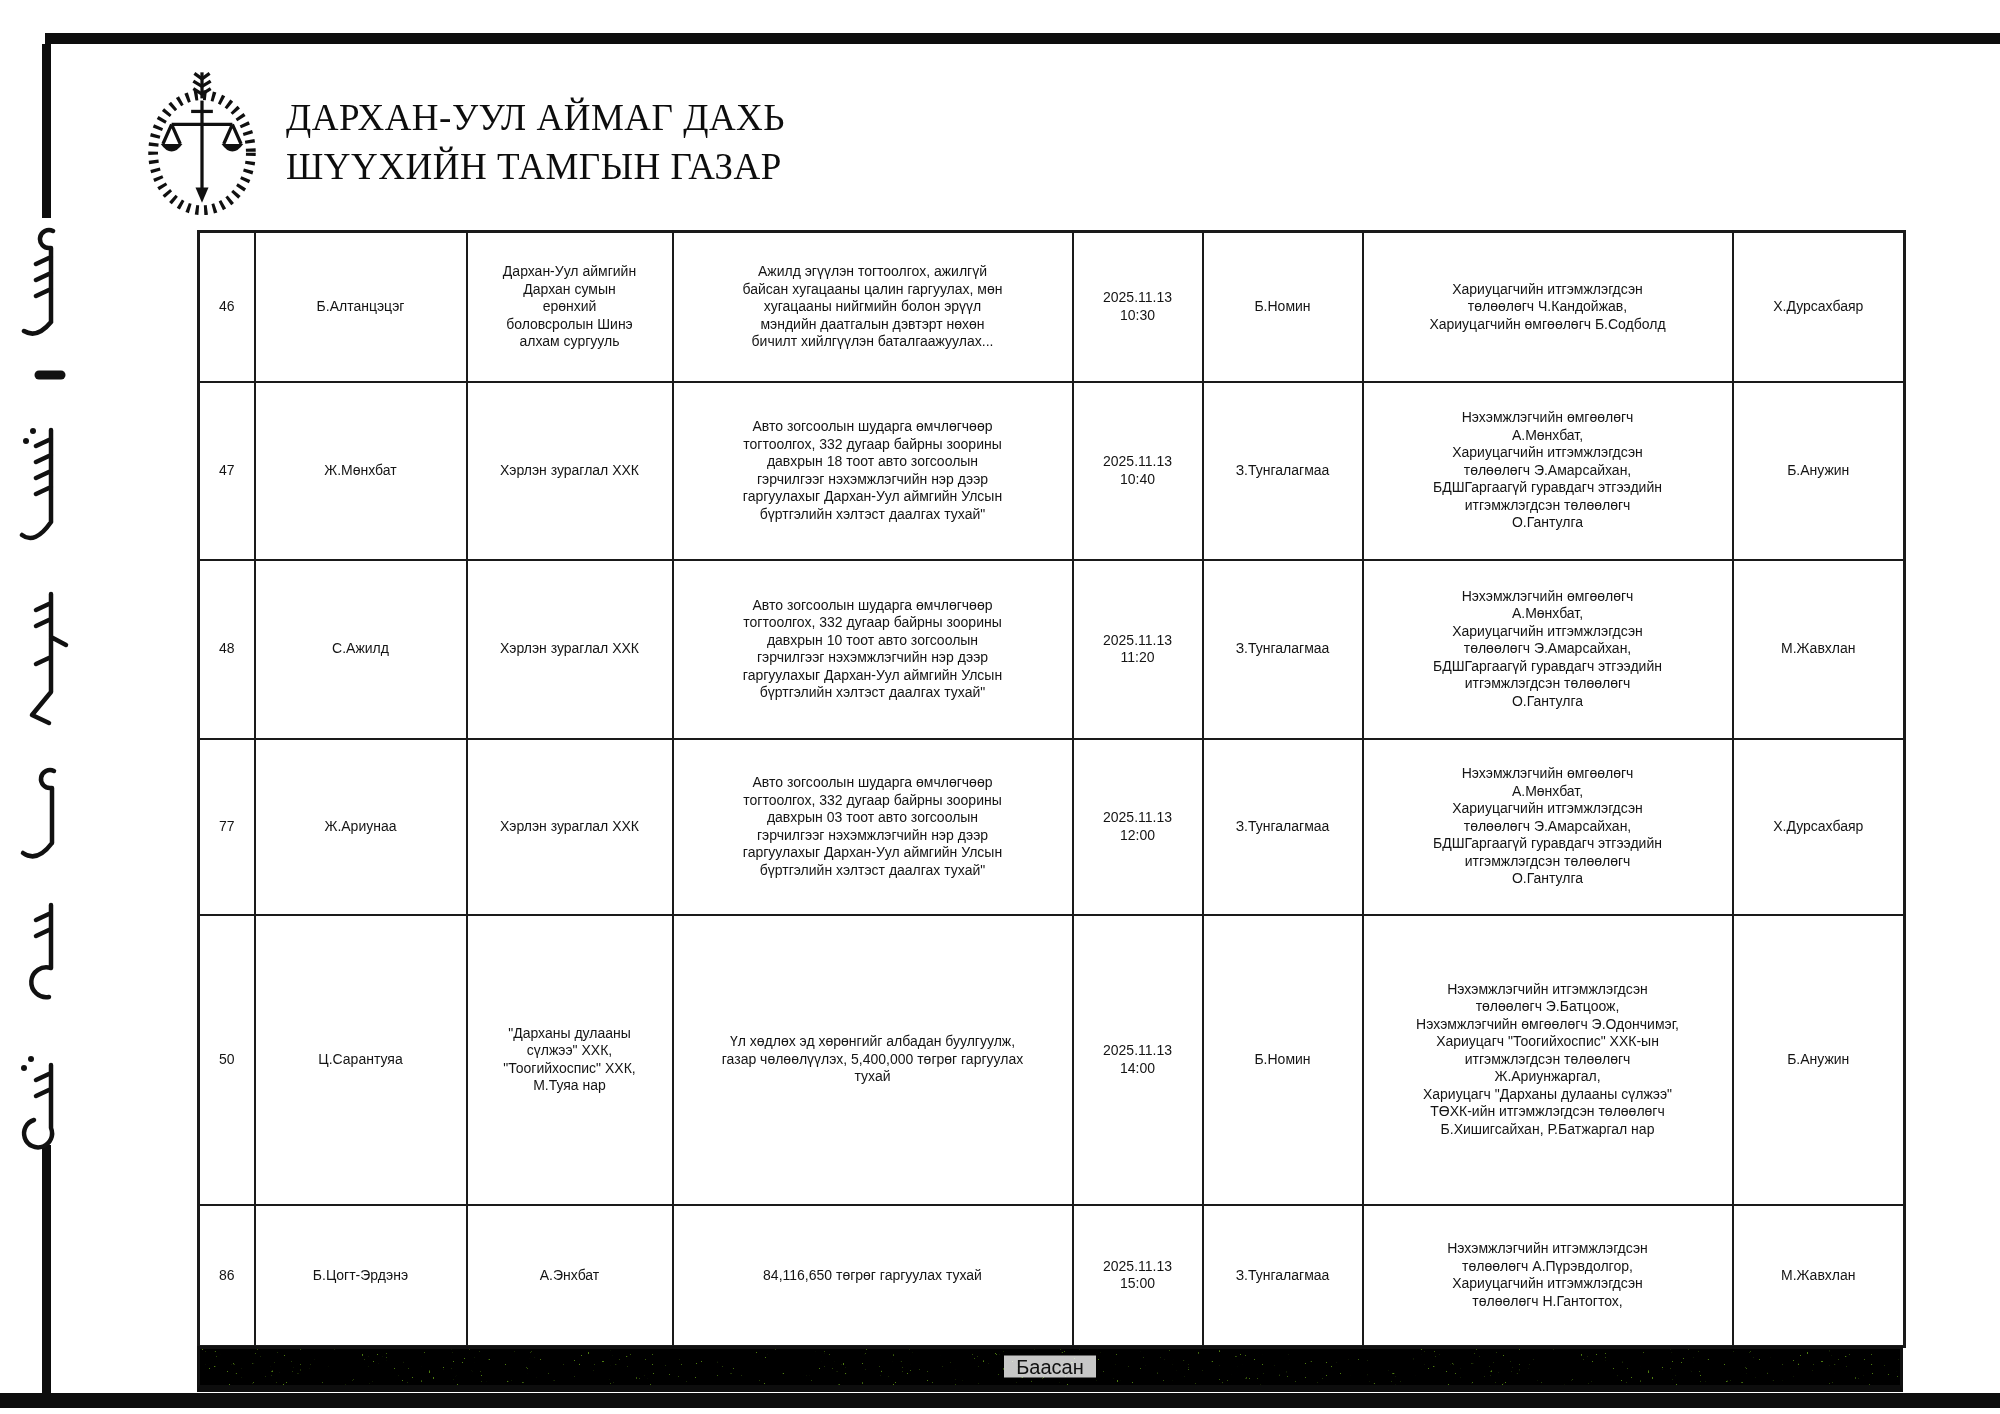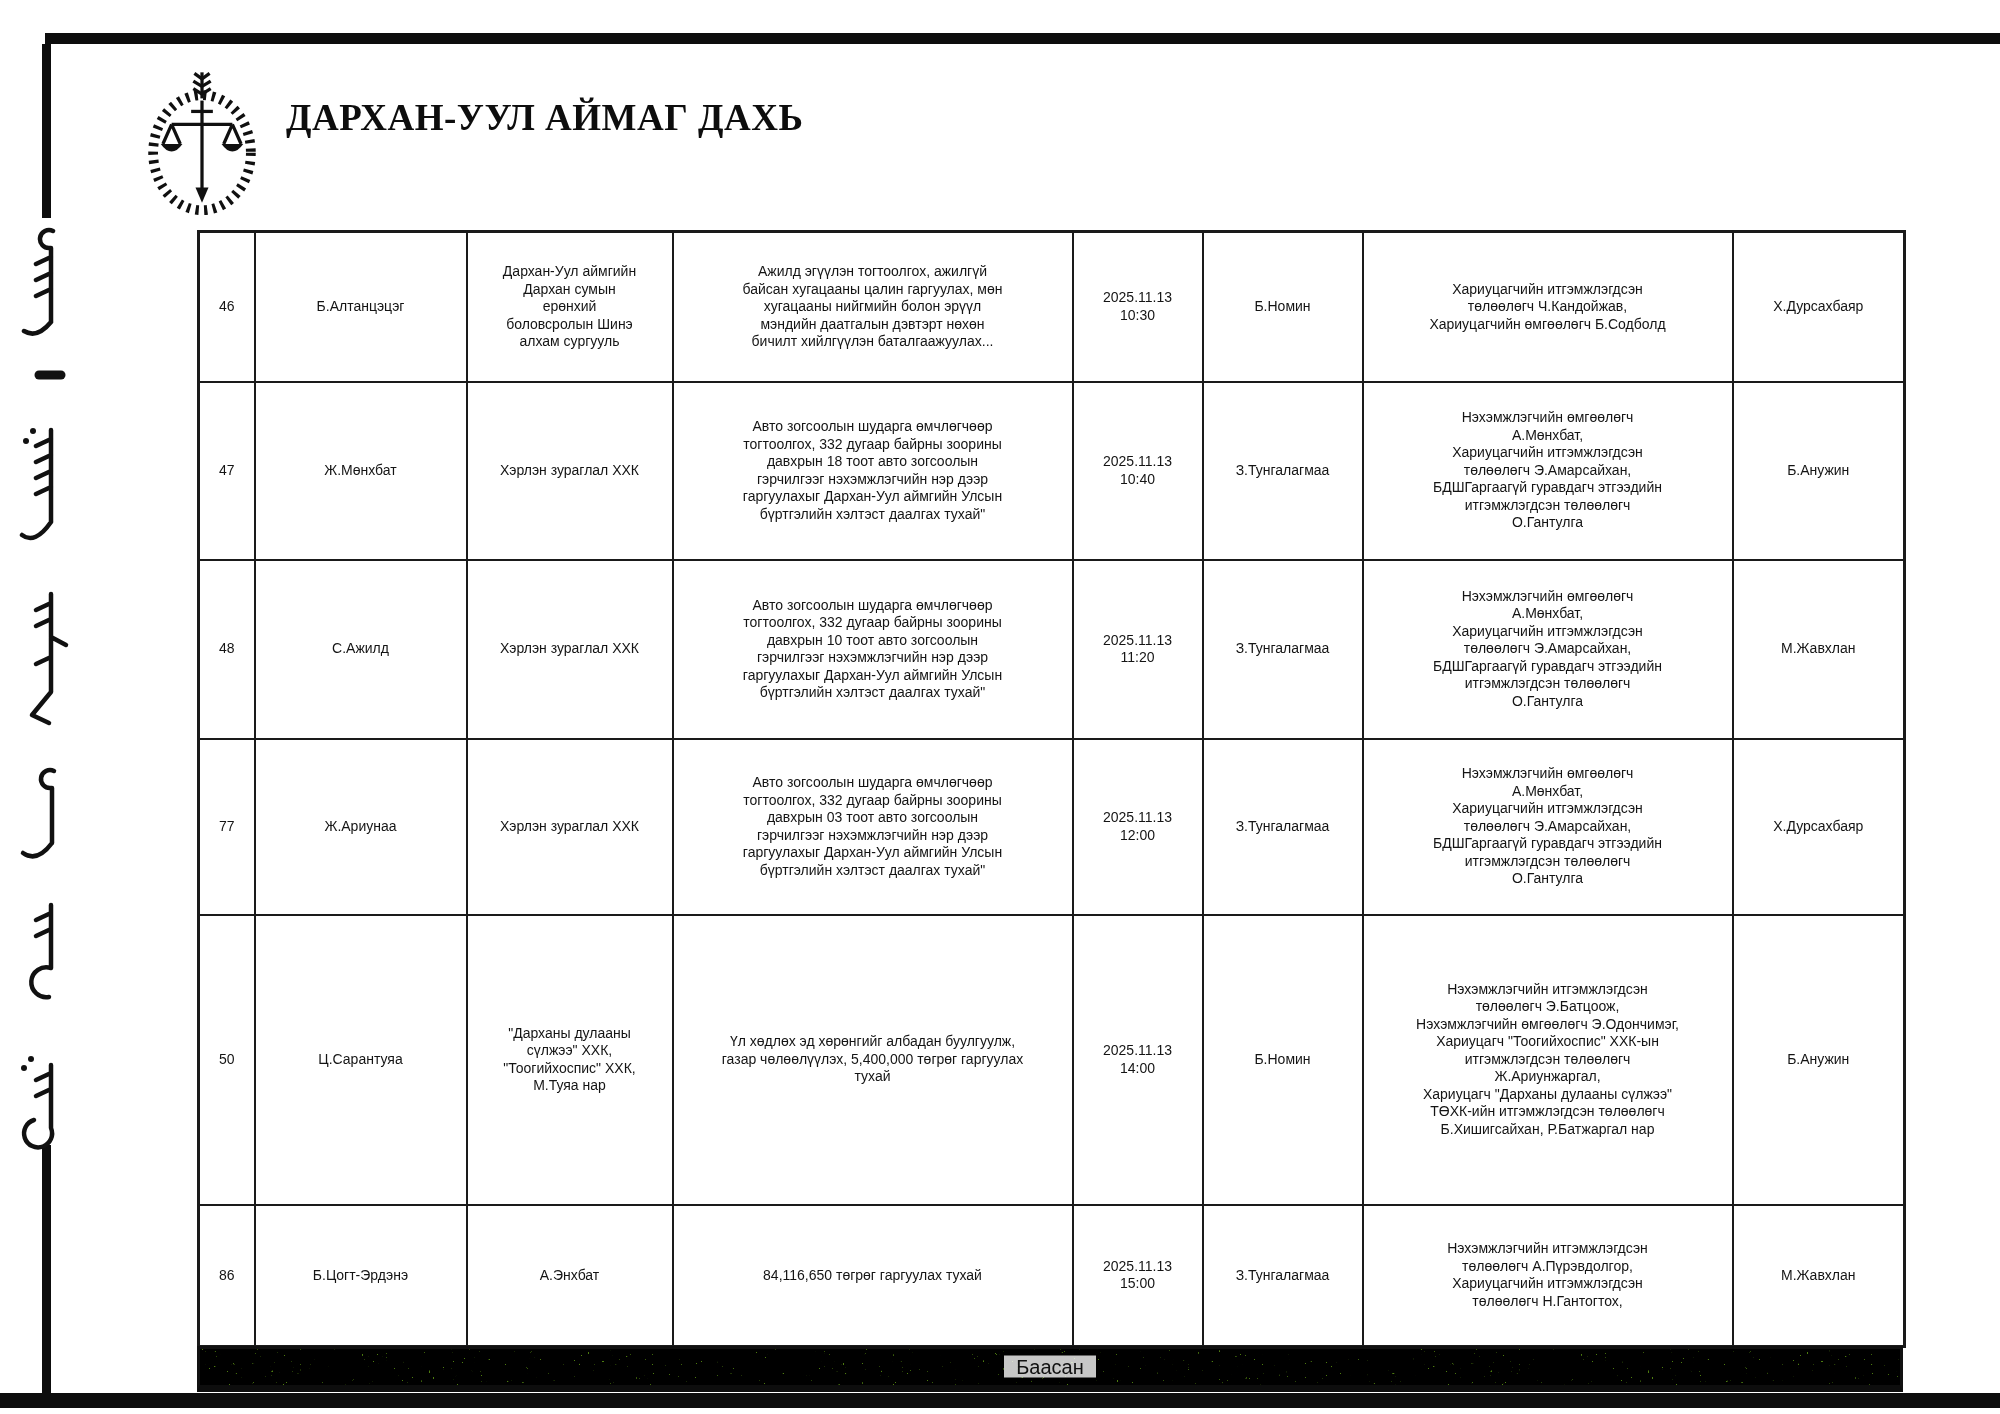--- a/index.html
+++ b/index.html
@@ -11,21 +11,21 @@
   .frame-bottom{position:absolute;left:0;top:1393px;width:2000px;height:15px;background:#0d0d0d;}
   .frame-left-top{position:absolute;left:42px;top:44px;width:9px;height:174px;background:#0d0d0d;}
   .frame-left-bottom{position:absolute;left:42px;top:1145px;width:9px;height:248px;background:#0d0d0d;}
 
   
   .script-strip{position:absolute;left:13px;top:222px;}
 
   
   .logo{position:absolute;left:136px;top:68px;}
   .org{position:absolute;left:286px;top:94px;font-family:"Liberation Serif",serif;
-       font-weight:bold;font-size:37px;line-height:1.32;color:#0d0d0d;letter-spacing:.5px;}
+       font-weight:normal;font-size:37px;line-height:1.32;color:#0d0d0d;letter-spacing:.5px;}
 
   
   table.schedule{position:absolute;left:197px;top:230px;width:1706px;border-collapse:collapse;
                  table-layout:fixed;border:3px solid #1a1a1a;}
   table.schedule td{border:2px solid #1a1a1a;text-align:center;vertical-align:middle;
                     padding:4px 8px;font-size:14px;line-height:1.25;color:#141414;
                     white-space:pre-line;overflow:hidden;}
   td.no{font-size:20px;}
   td.date{font-size:20px;}
   td.small{font-size:17px;}
@@ -77,20 +77,21 @@
         <path d="M32 52 L24 70 M32 52 L40 70"></path>
         <path d="M88 52 L80 70 M88 52 L96 70"></path>
       </g>
       <path d="M22 70 Q32 84 42 70 Z" fill="#101010"></path>
       <path d="M78 70 Q88 84 98 70 Z" fill="#101010"></path>
       <path d="M60 124 L54 110 H66 Z" fill="#101010"></path>
     </svg>
   </div>
   <div class="org">
     <div>ДАРХАН-УУЛ АЙМАГ ДАХЬ</div>
+    <div>ШҮҮХИЙН ТАМГЫН ГАЗАР</div>
   </div>
 
   <table class="schedule">
     <colgroup>
       <col style="width:56px">
         <col style="width:212px">
         <col style="width:206px">
         <col style="width:400px">
       <col style="width:130px">
         <col style="width:160px">

